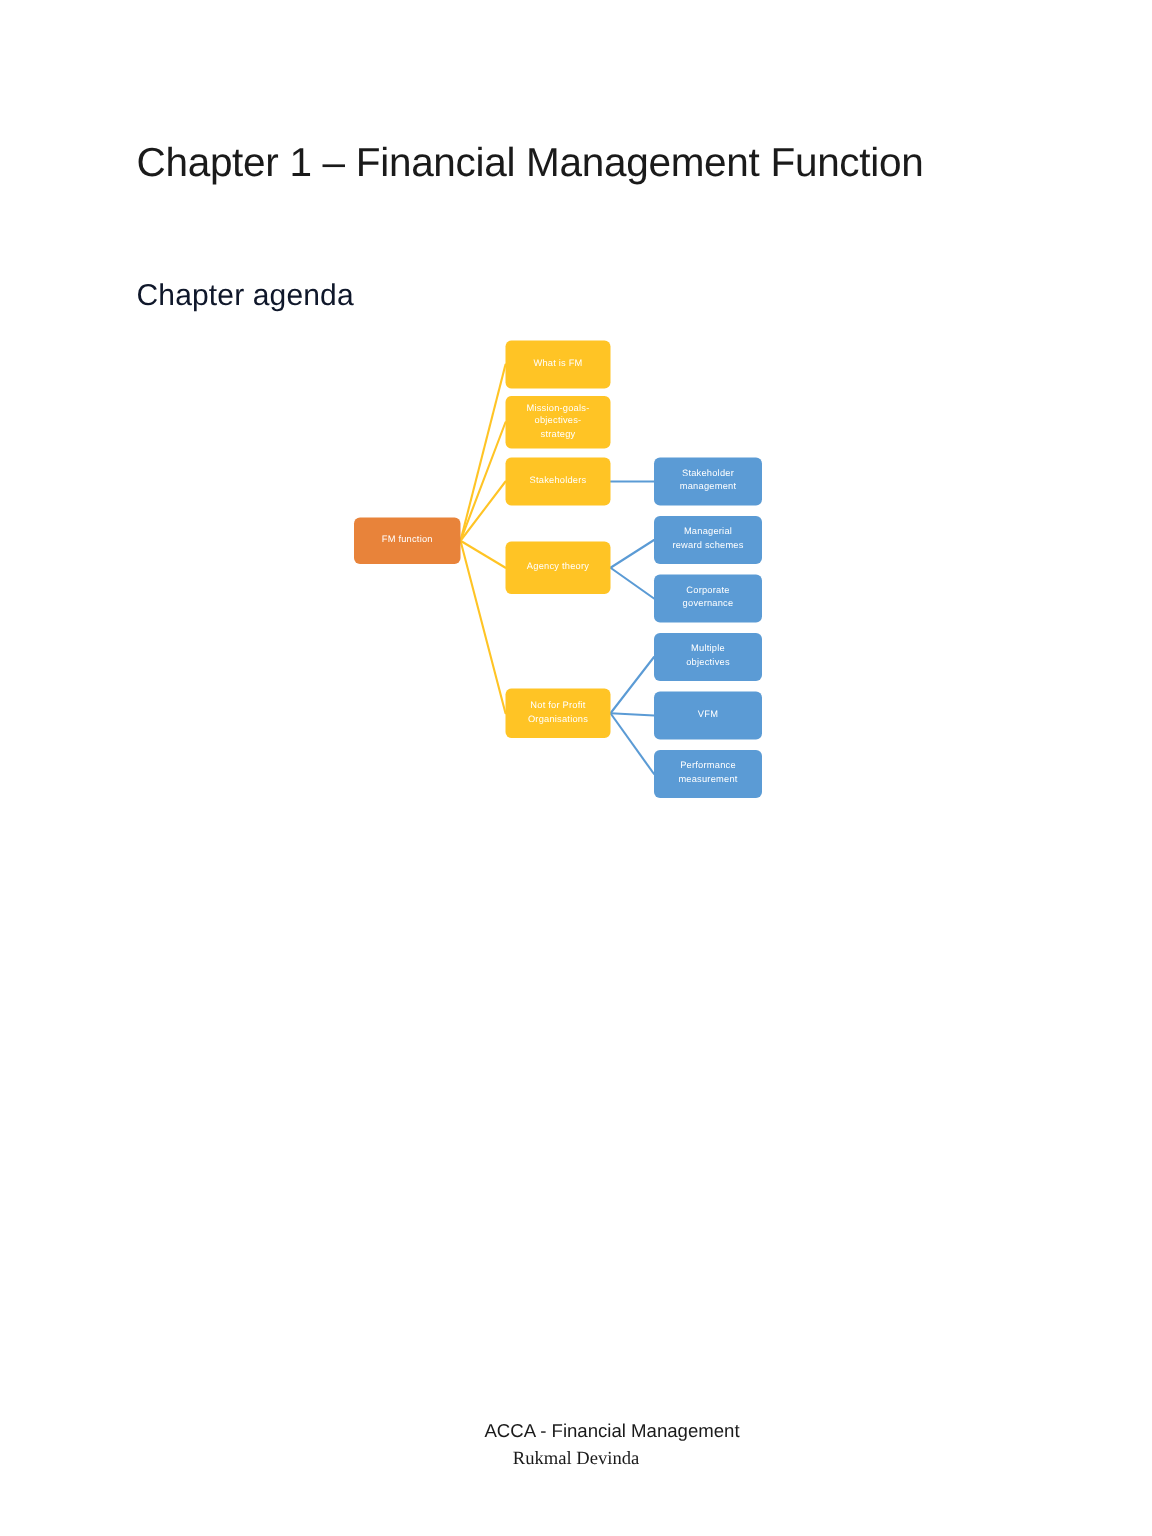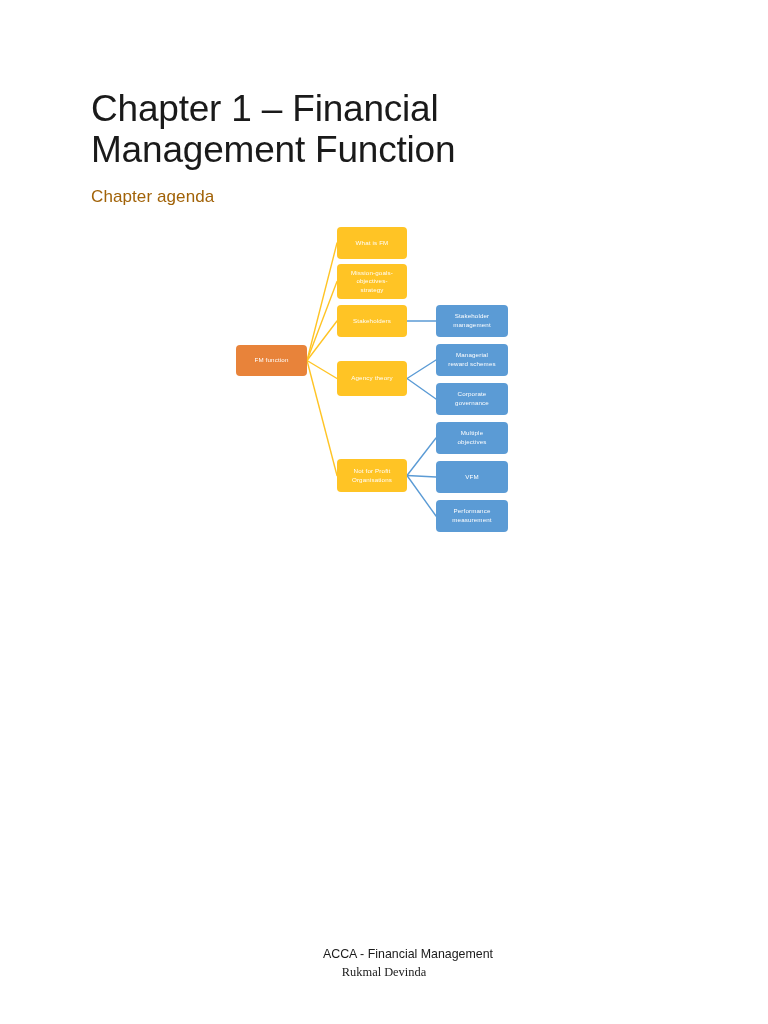--- a/index.html
+++ b/index.html
@@ -23,37 +23,37 @@
     background: #ffffff;
   }
 
   
   .doc-title {
     position: absolute;
     left: 91px;
     top: 88px;
     width: 540px;
     font-family: "Liberation Sans", sans-serif;
-    font-size: 37px;
+    font-size: 27px;
     line-height: 41px;
     font-weight: 400;
     color: #1a1a1a;
     letter-spacing: -0.2px;
     white-space: pre-wrap;
   }
 
   .doc-subtitle {
     position: absolute;
     left: 91px;
     top: 186px;
     font-family: "Liberation Sans", sans-serif;
-    font-size: 17px;
+    font-size: 20px;
     line-height: 22px;
     font-weight: 400;
-    color: #a16207;
+    color: #0f172a;
     letter-spacing: 0.1px;
   }
 
   
   #diagram-wrap {
     position: absolute;
     left: 0;
     top: 0;
     width: 768px;
     height: 1024px;

